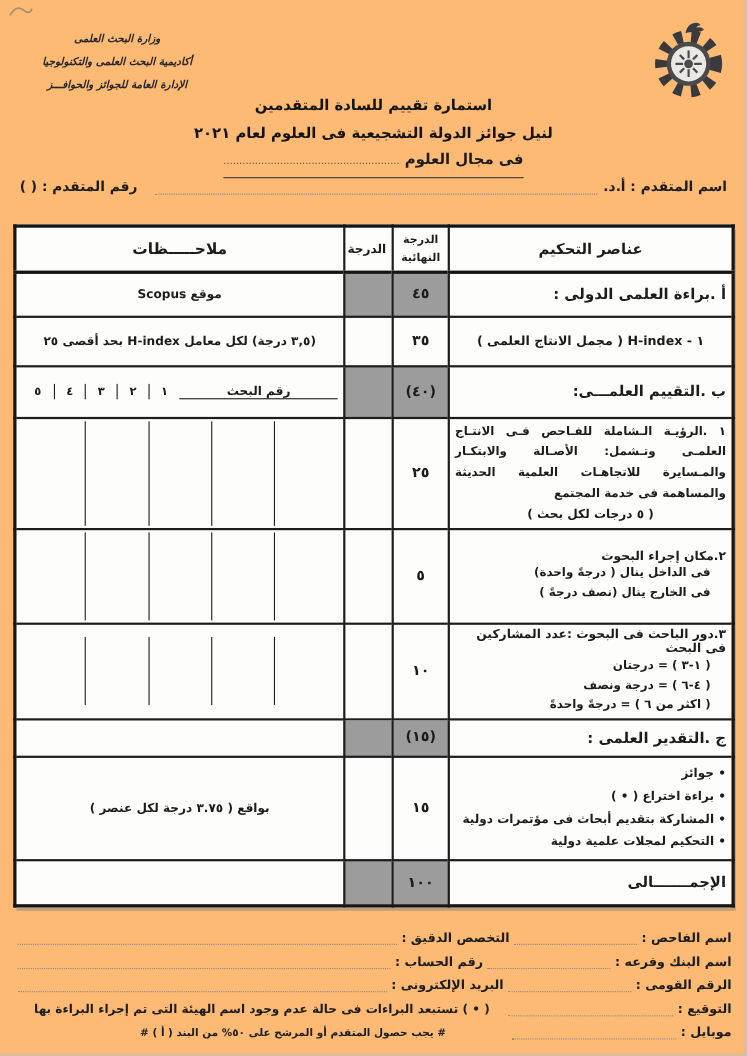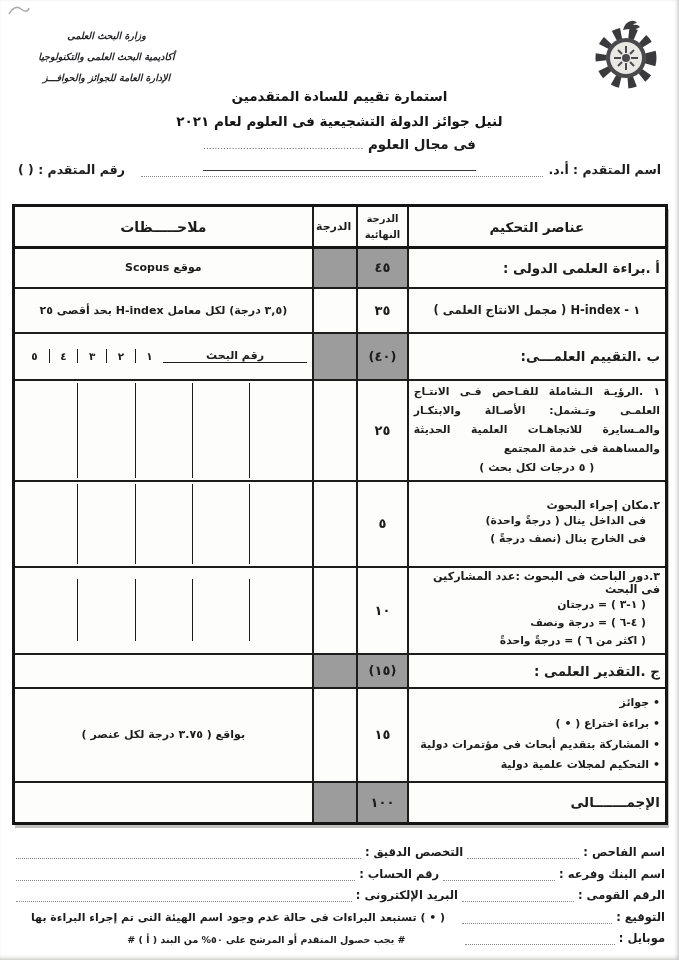--- a/index.html
+++ b/index.html
@@ -6,21 +6,21 @@
   body{
     width:679px;height:960px;
     background:#eceae6;
     font-family:"DejaVu Sans", sans-serif;
     color:#1c1c1c;
     overflow:hidden;
   }
   .page{
     position:relative;
     width:679px;height:960px;
-    background:#ffffff;
+    background:#fdba74;
     direction:rtl;
     box-shadow:inset -3px 0 4px -2px #c2c0bb, inset 0 -4px 5px -3px #c2c0bb;
   }
 
   
   .letterhead{
     position:absolute;top:26px;left:14px;
     width:185px;text-align:center;
     font-size:9.5px;font-weight:bold;font-style:italic;
     line-height:2.2;color:#26262a;
@@ -29,21 +29,21 @@
   .stray{position:absolute;top:2px;right:648px;width:24px;height:16px;opacity:.55;}
 
   
   .title-block{
     position:absolute;top:84px;right:0;left:0;
     text-align:center;font-weight:bold;
   }
   .title-line{font-size:13.5px;line-height:1.85;color:#141414;}
   .title-line3{
     display:inline-block;margin-top:2px;
-    border-bottom:1.5px solid #3a3a3a;padding-bottom:18px;
+    border-bottom:1.5px solid #3a3a3a;padding-bottom:8px;
     font-size:13.5px;font-weight:bold;
   }
   .title-line3 .blank-dots{font-size:9px;letter-spacing:1px;color:#555;font-weight:normal;}
 
   
   .applicant{
     position:absolute;top:162px;right:18px;left:18px;
     display:flex;align-items:flex-end;
     font-size:12.5px;font-weight:bold;
   }

